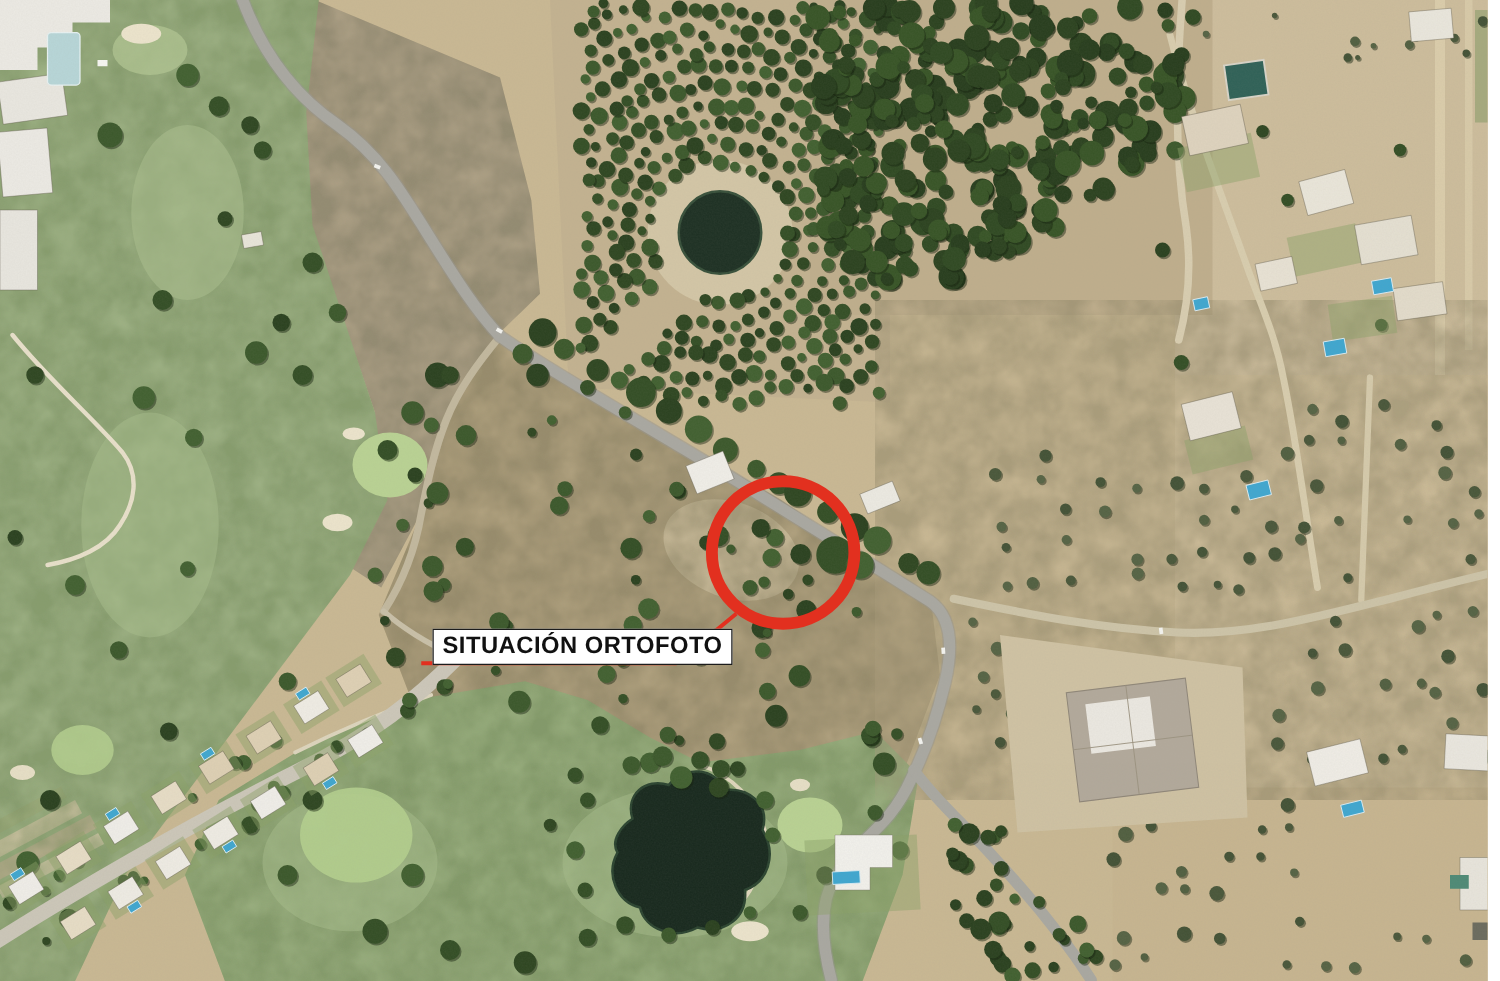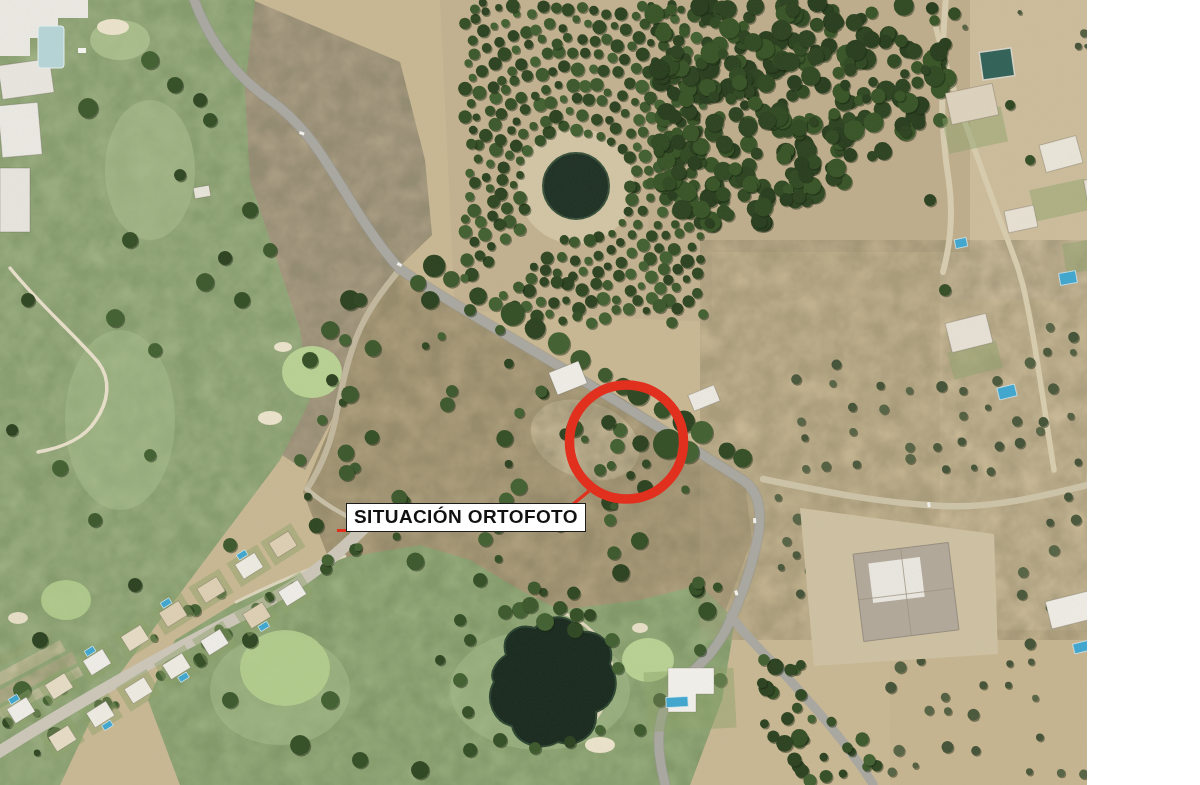--- a/index.html
+++ b/index.html
@@ -1,17 +1,17 @@
 <!DOCTYPE html>
 <html><head>
 <meta charset="utf-8">
 <style>
   html,body{margin:0;padding:0;background:#ffffff;}
-  #stage{position:relative;width:1052px;height:785px;overflow:hidden;background:#c9b893;
-         font-family:"Liberation Sans",sans-serif;padding-left:35px;}
+  #stage{position:relative;width:1190px;height:785px;overflow:hidden;background:#c9b893;
+         font-family:"Liberation Sans",sans-serif;}
   #map-svg{position:absolute;left:0;top:0;width:1200px;height:785px;display:block;}
   .anno-label{
     position:absolute;left:346px;top:503px;
     background:#ffffff;border:1.5px solid #1c1c1c;
     padding:1px 7px 2px 7px;
     font-weight:bold;font-size:19px;letter-spacing:0.4px;color:#111111;
     white-space:nowrap;line-height:24px;
   }
 </style>
 </head>

